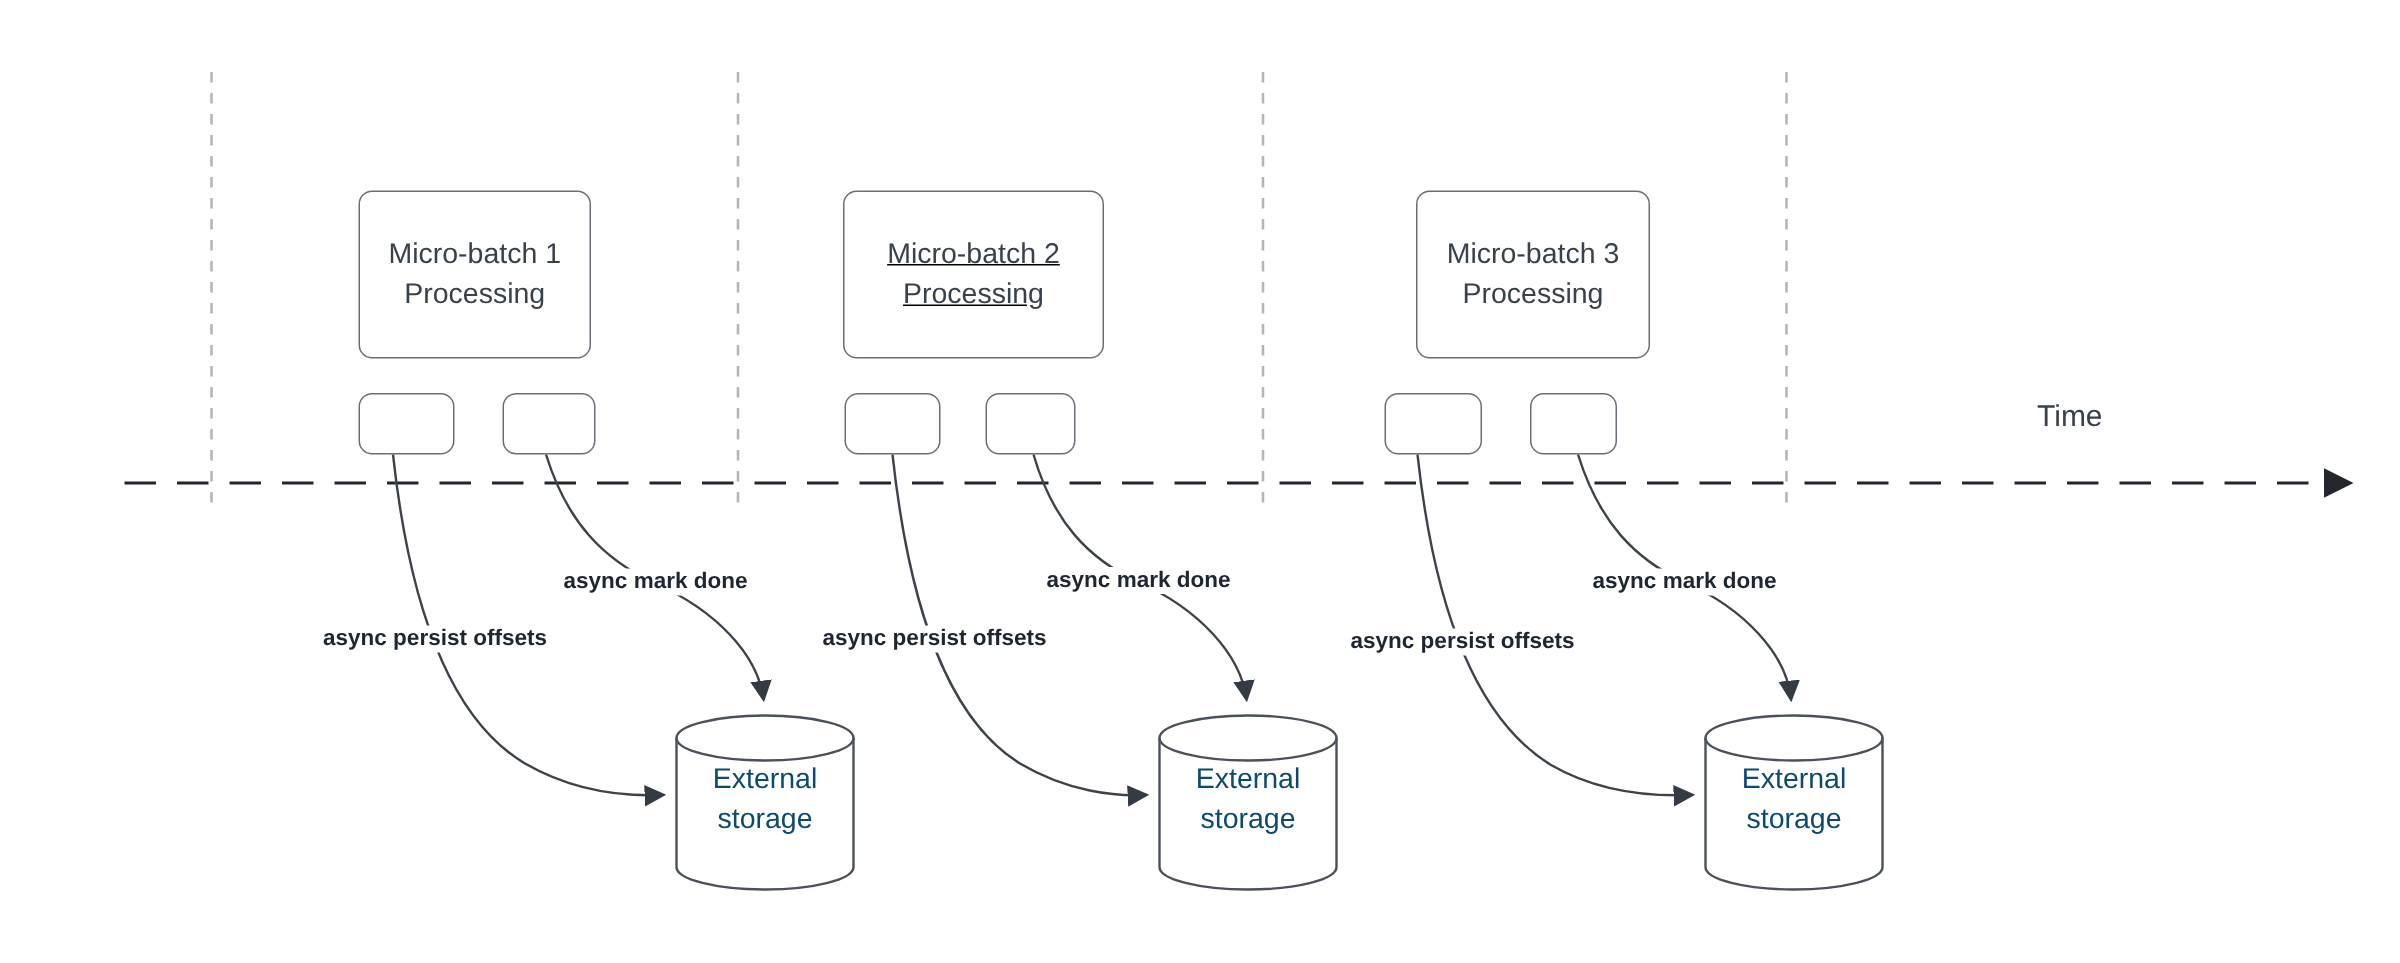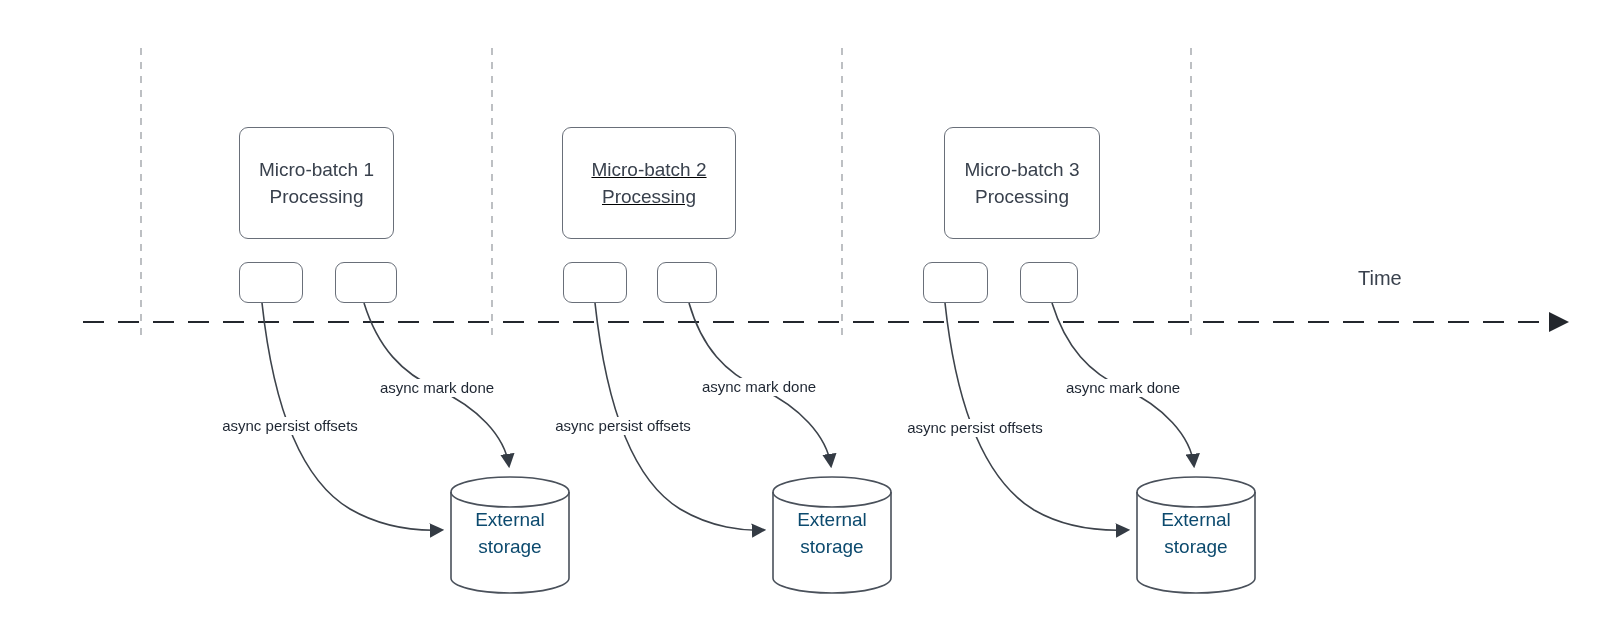--- a/index.html
+++ b/index.html
@@ -34,21 +34,21 @@
     font-size: 19px;
     line-height: 27px;
     color: #39414d;
     text-align: center;
     white-space: pre-line;
   }
   .async-label {
     position: absolute;
     transform: translateX(-50%);
     background: #ffffff;
-    font-weight: normal;
+    font-weight: bold;
     font-size: 15px;
     line-height: 18px;
     color: #1e2632;
     padding: 0 3px;
     white-space: nowrap;
   }
   .storage-label {
     position: absolute;
     width: 118px;
     text-align: center;

